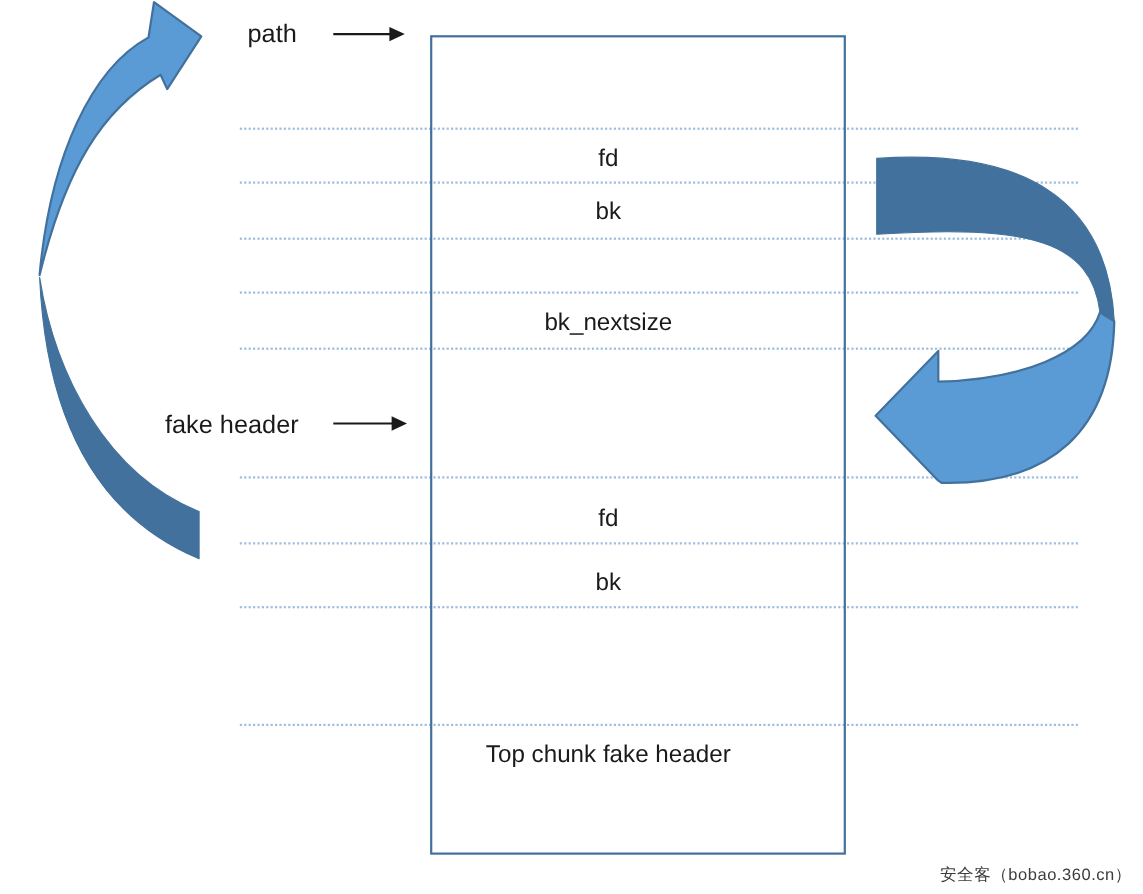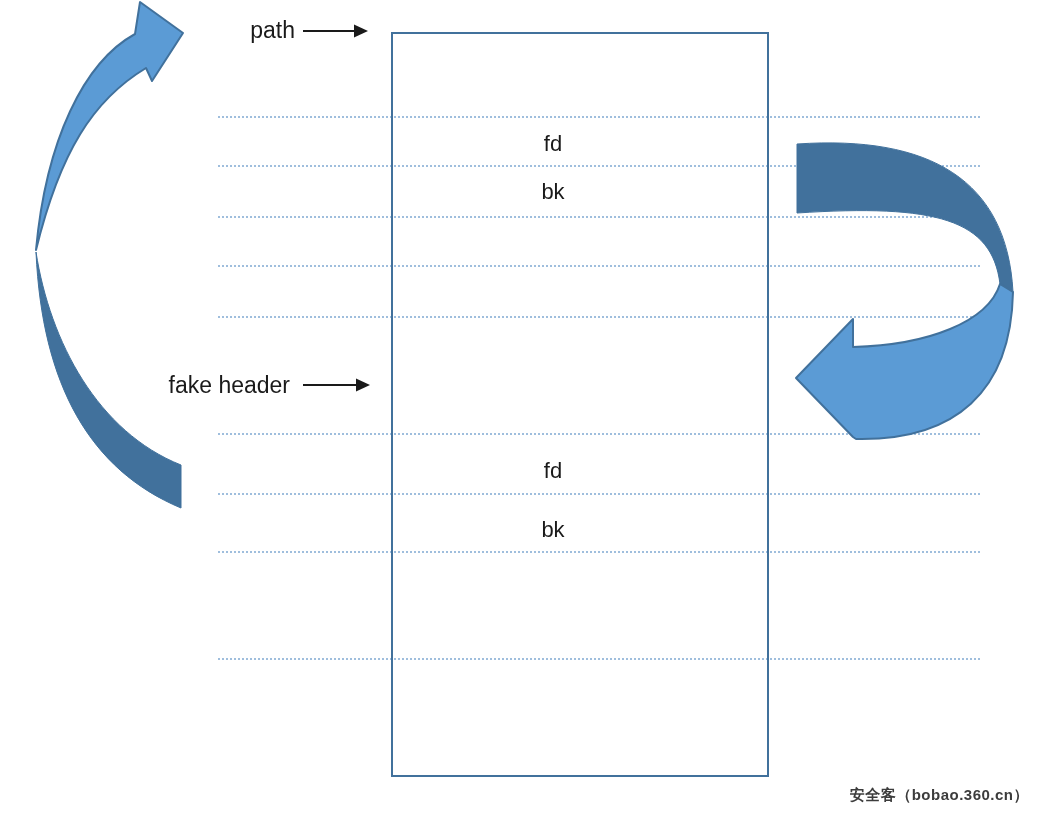--- a/index.html
+++ b/index.html
@@ -18,29 +18,29 @@
     border:2px solid var(--c-box-border,#41719C);box-sizing:border-box;
   }
   
   .rowlab{
     position:absolute;left:391px;width:324px;text-align:center;
     transform:translateY(-50%);font-size:22px;line-height:1.2;white-space:nowrap;
   }
   
   .sidelab{
     position:absolute;transform:translateY(-50%);font-size:23px;line-height:1.2;
-    text-align:right;white-space:nowrap;
+    text-align:left;white-space:nowrap;
   }
   .overlay{position:absolute;left:0;top:0;pointer-events:none;}
   .shape-light{fill:var(--c-arrow-light,#5B9BD5);stroke:var(--c-box-border,#41719C);stroke-width:2;stroke-linejoin:round;}
   .shape-dark{fill:var(--c-arrow-dark,#41719C);stroke:var(--c-arrow-dark,#41719C);stroke-width:1;stroke-linejoin:round;}
   .ptr-arrow line{stroke:var(--c-pointer-arrow,#1a1a1a);stroke-width:2;}
   .ptr-arrow polygon{fill:var(--c-pointer-arrow,#1a1a1a);}
   .watermark{
-    position:absolute;right:10px;bottom:8px;font-size:15px;font-weight:bold;
+    position:absolute;right:10px;bottom:8px;font-size:15px;font-weight:normal;
     color:#3c3c3c;letter-spacing:0.5px;
     text-shadow:0 1px 0 #fff,0 -1px 0 #fff,1px 0 0 #fff,-1px 0 0 #fff;
   }
 </style>
 </head>
 <body>
 
 <div class="canvas">
 
   <div class="dline" style="top:116px"></div>
@@ -50,22 +50,24 @@
   <div class="dline" style="top:316px"></div>
   <div class="dline" style="top:433px"></div>
   <div class="dline" style="top:493px"></div>
   <div class="dline" style="top:551px"></div>
   <div class="dline" style="top:658px"></div>
 
   <div class="chunk-box"></div>
 
   <div class="rowlab" style="top:144px">fd</div>
   <div class="rowlab" style="top:192px">bk</div>
+  <div class="rowlab" style="top:293px">bk_nextsize</div>
   <div class="rowlab" style="top:471px">fd</div>
   <div class="rowlab" style="top:530px">bk</div>
+  <div class="rowlab" style="top:686px">Top chunk fake header</div>
 
   <div class="sidelab" style="left:225px;width:70px;top:31px">path</div>
   <div class="sidelab" style="left:150px;width:140px;top:386px">fake header</div>
 
   <svg class="overlay" width="1039" height="813" viewBox="0 0 1039 813">
 
     <path class="shape-light" d="M183,33 L140,2 L135,34 C84,62 46,140 36,250 C60,152 93,100 146,68 L152,81 Z"></path>
 
     <path class="shape-dark" d="M36,252 C42,385 90,470 181,508 L181,465 C98,432 50,342 36,252 Z"></path>
 

